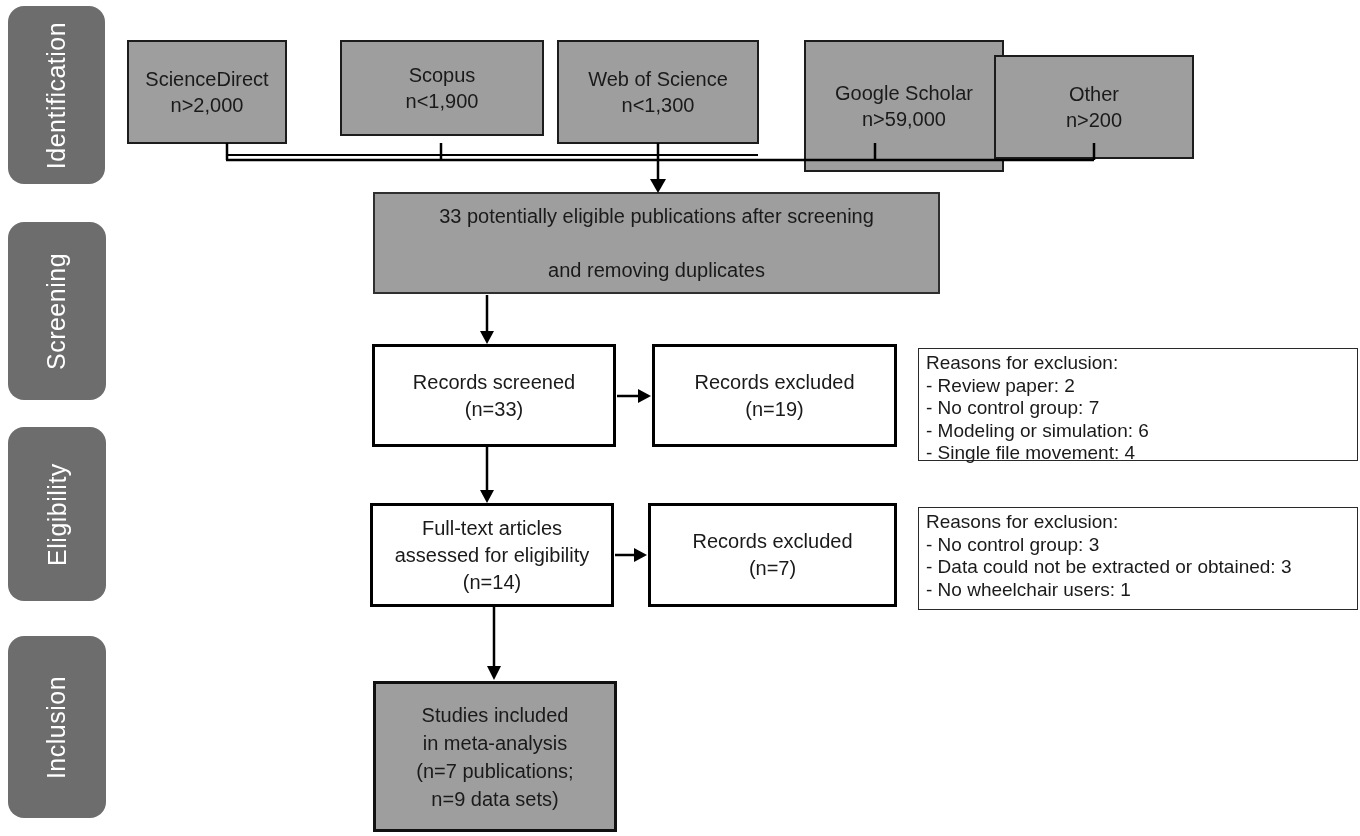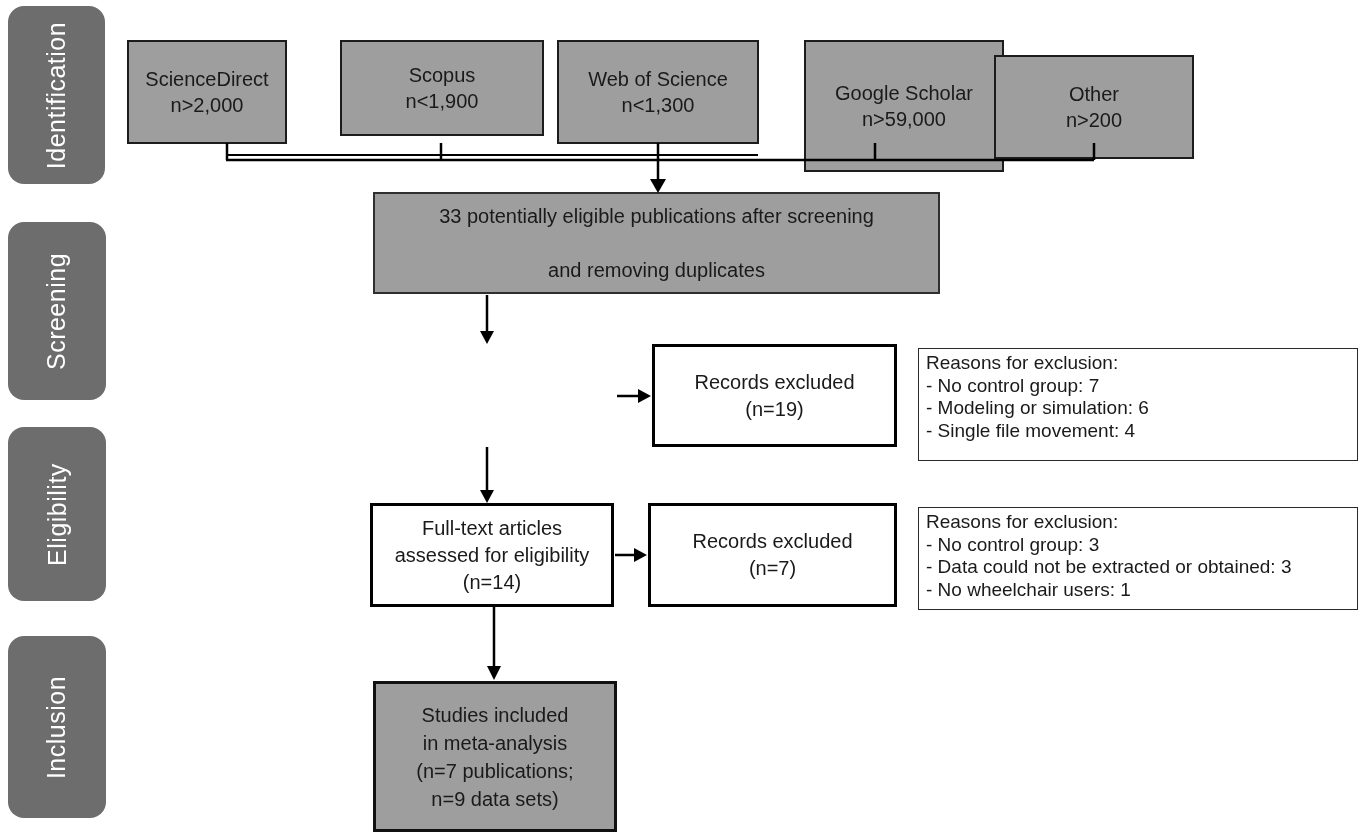--- a/index.html
+++ b/index.html
@@ -69,26 +69,31 @@
   <div class="box gbox" style="left:994px; top:55px; width:200px; height:104px;">
     <span class="line">Other</span>
     <span class="line">n&gt;200</span>
   </div>
 
   <div class="box gbox pooled" style="left:373px; top:192px; width:567px; height:102px;gap:28px;">
     <span class="line">33 potentially eligible publications after screening</span>
     <span class="line">and removing duplicates</span>
   </div>
 
+  <div class="box wbox" style="left:372px; top:344px; width:244px; height:103px;">
+    <span class="line">Records screened</span>
+    <span class="line">(n=33)</span>
+  </div>
   <div class="box wbox" style="left:652px; top:344px; width:245px; height:103px;">
     <span class="line">Records excluded</span>
     <span class="line">(n=19)</span>
   </div>
   <div class="rbox" style="left:918px; top:348px; width:440px; height:113px;">
     <span class="line">Reasons for exclusion:</span>
+    <span class="line">- Review paper: 2</span>
     <span class="line">- No control group: 7</span>
     <span class="line">- Modeling or simulation: 6</span>
     <span class="line">- Single file movement: 4</span>
   </div>
 
   <div class="box wbox" style="left:370px; top:503px; width:244px; height:104px;text-align:center;">
     <span class="line">Full-text articles</span>
     <span class="line">assessed for eligibility</span>
     <span class="line">(n=14)</span>
   </div>

